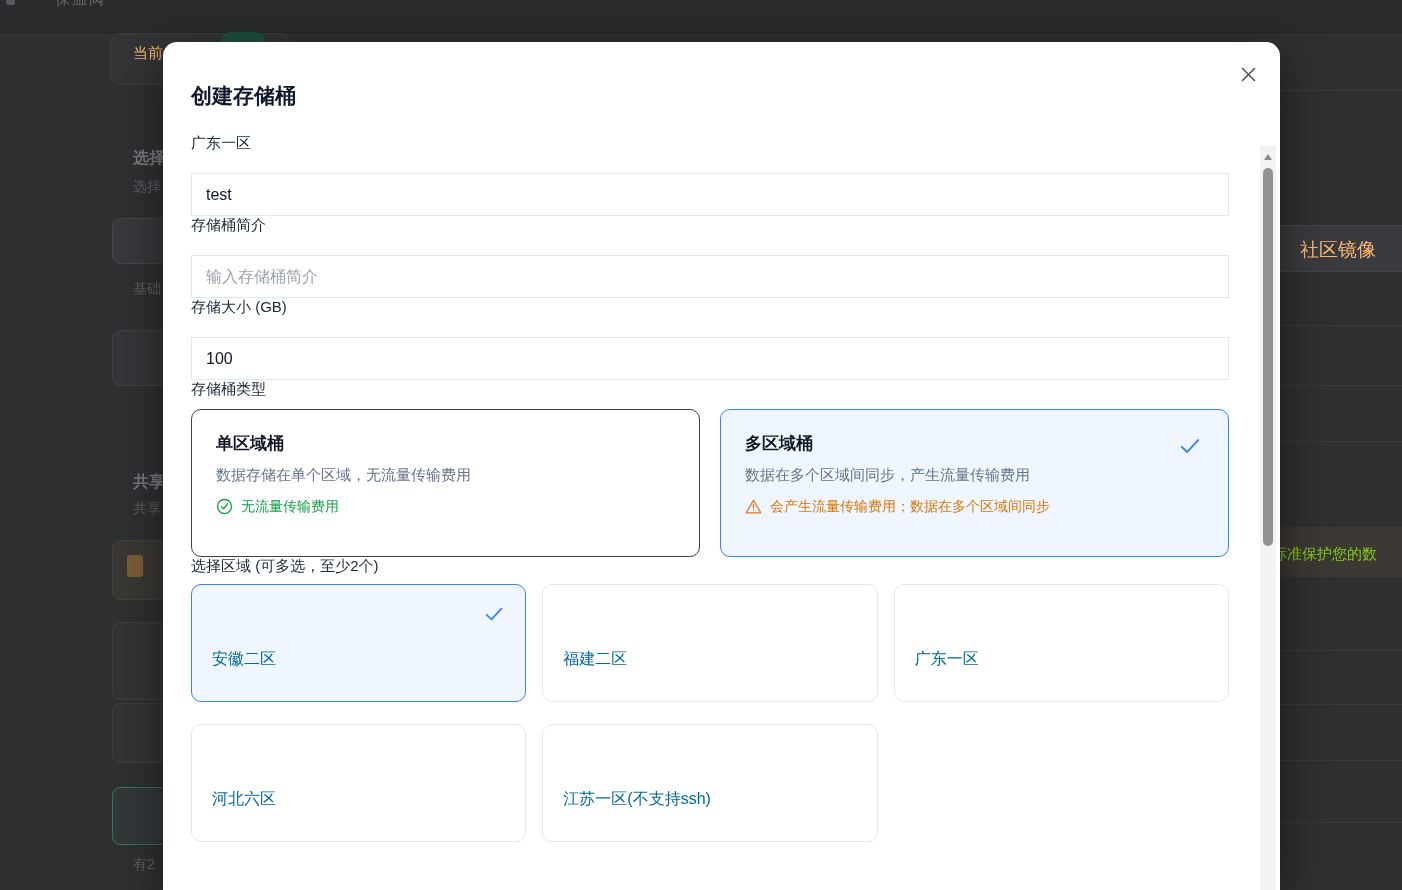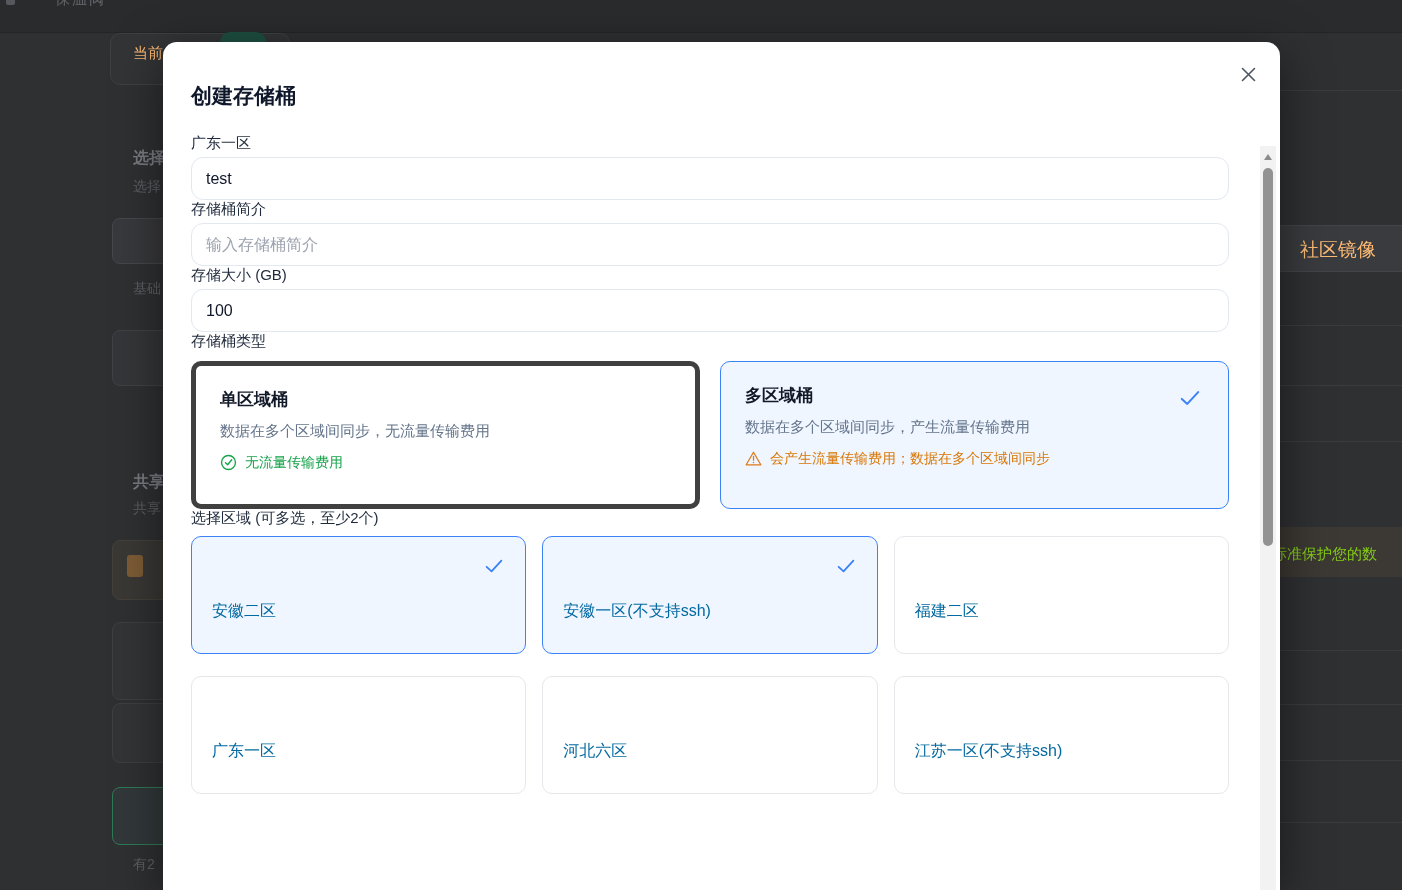--- a/index.html
+++ b/index.html
@@ -33,28 +33,28 @@
 
   .close-btn { position:absolute; top:22px; right:22px; width:20px; height:20px; cursor:pointer;
     display:flex; align-items:center; justify-content:center; background:none; border:none; }
 
   .m-title { font-size:21px; font-weight:bold; color:#0f172a; }
   .m-subtitle { margin-top:8px; font-size:15px; color:#8b93a3; }
 
   .field-label { font-size:15px; color:#1e293b; }
   .field-label.first { margin-top:24px; }
   .text-input {
-    margin-top:4px; width:100%; height:43px; border:1px solid #e2e8f0; border-radius:12px;
+    margin-top:20px; width:100%; height:43px; border:1px solid #e2e8f0; border-radius:0;
     padding:0 14px; font-size:16px; color:#0f172a; background:#fff; outline:none;
     font-family:inherit;
   }
   .text-input::placeholder { color:#9ca3af; }
 
   .type-grid { margin-top:10px; display:grid; grid-template-columns:1fr 1fr; gap:20px; }
-  .type-card { position:relative; border:5px solid #404040; border-radius:10px; padding:22px 24px; height:148px; background:#fff; cursor:pointer; }
+  .type-card { position:relative; border:1px solid #404040; border-radius:10px; padding:22px 24px; height:148px; background:#fff; cursor:pointer; }
   .type-card.selected { border:1.5px solid #3b82f6; background:#eff6ff; }
   .type-title { font-size:17px; font-weight:600; color:#111827; }
   .type-desc { margin-top:11px; font-size:15px; color:#64748b; }
   .type-note { margin-top:13px; font-size:14px; display:flex; align-items:flex-start; gap:8px; }
   .type-note.success { color:#16a34a; }
   .type-note.warning { color:#d97706; }
   .card-check { position:absolute; top:28px; right:28px; }
 
   .region-grid { margin-top:8px; display:grid; grid-template-columns:1fr 1fr 1fr; gap:22px 16px; }
   .region-card { position:relative; border:1px solid #e5e7eb; border-radius:10px; padding:20px; height:118px; background:#fff; cursor:pointer; }
@@ -131,21 +131,21 @@
     <input class="text-input" type="text" placeholder="输入存储桶简介" style="">
 
     <div class="field-label">存储大小 (GB)</div>
     <input class="text-input" type="text" value="100" style="">
 
     <div class="field-label">存储桶类型</div>
     <div class="type-grid">
 
       <div class="type-card">
         <div class="type-title">单区域桶</div>
-        <div class="type-desc">数据在多个区域间同步，无流量传输费用</div>
+        <div class="type-desc">数据存储在单个区域，无流量传输费用</div>
         <div class="type-note success">
           <span>
             <svg width="17" height="17" viewBox="0 0 20 20">
                 <circle cx="10" cy="10" r="8.2" stroke="#16a34a" stroke-width="1.6" fill="none"></circle>
                 <path d="M6.4 10.2 L9 12.6 L13.8 6.8" stroke="#16a34a" stroke-width="1.6" fill="none" stroke-linecap="round" stroke-linejoin="round"></path>
               </svg>
           </span>
           <span>无流量传输费用</span>
         </div>
       </div>
@@ -176,28 +176,20 @@
 
       <div class="region-card selected">
         <div class="region-name">安徽二区</div>
         <span class="region-check">
           <svg width="18" height="14" viewBox="0 0 22 17">
               <path d="M2 9.5 L8 15 L20 2" stroke="#3b82f6" stroke-width="2.2" fill="none" stroke-linecap="round" stroke-linejoin="round"></path>
             </svg>
         </span>
       </div>
 
-      <div class="region-card selected">
-        <div class="region-name">安徽一区(不支持ssh)</div>
-        <span class="region-check">
-          <svg width="18" height="14" viewBox="0 0 22 17">
-              <path d="M2 9.5 L8 15 L20 2" stroke="#3b82f6" stroke-width="2.2" fill="none" stroke-linecap="round" stroke-linejoin="round"></path>
-            </svg>
-        </span>
-      </div>
 
       <div class="region-card">
         <div class="region-name">福建二区</div>
       </div>
 
       <div class="region-card">
         <div class="region-name">广东一区</div>
       </div>
 
       <div class="region-card">

